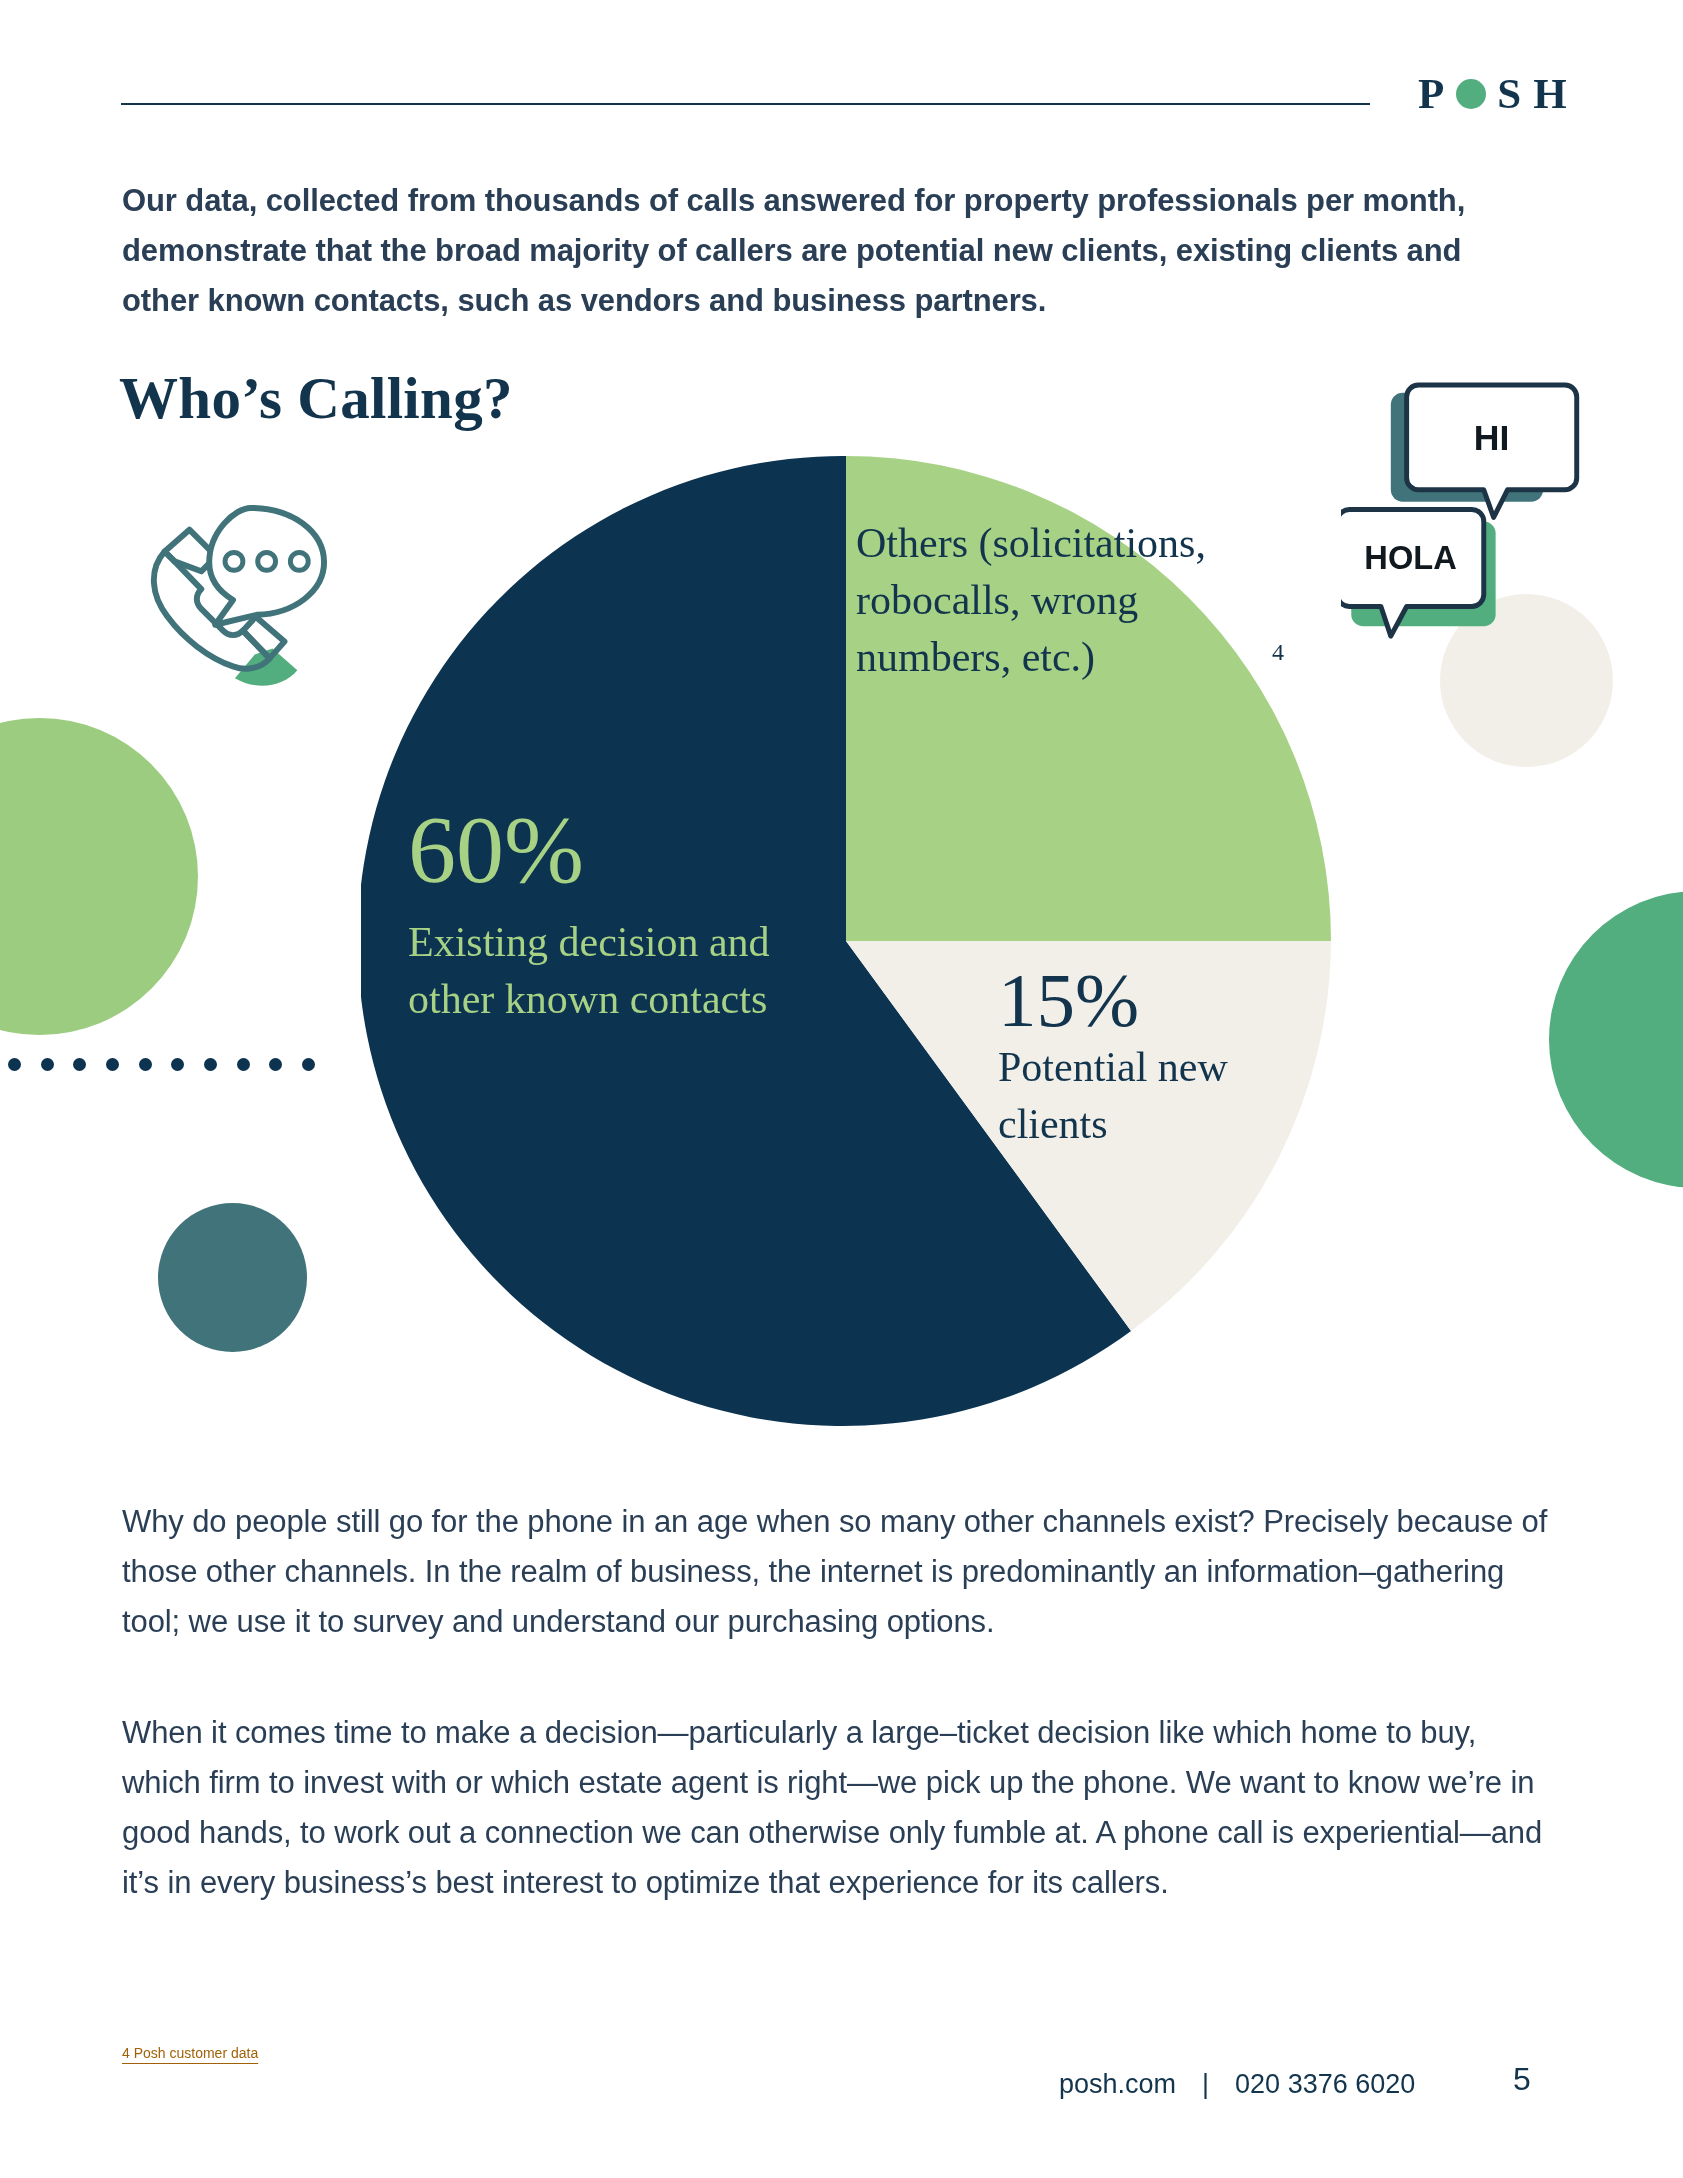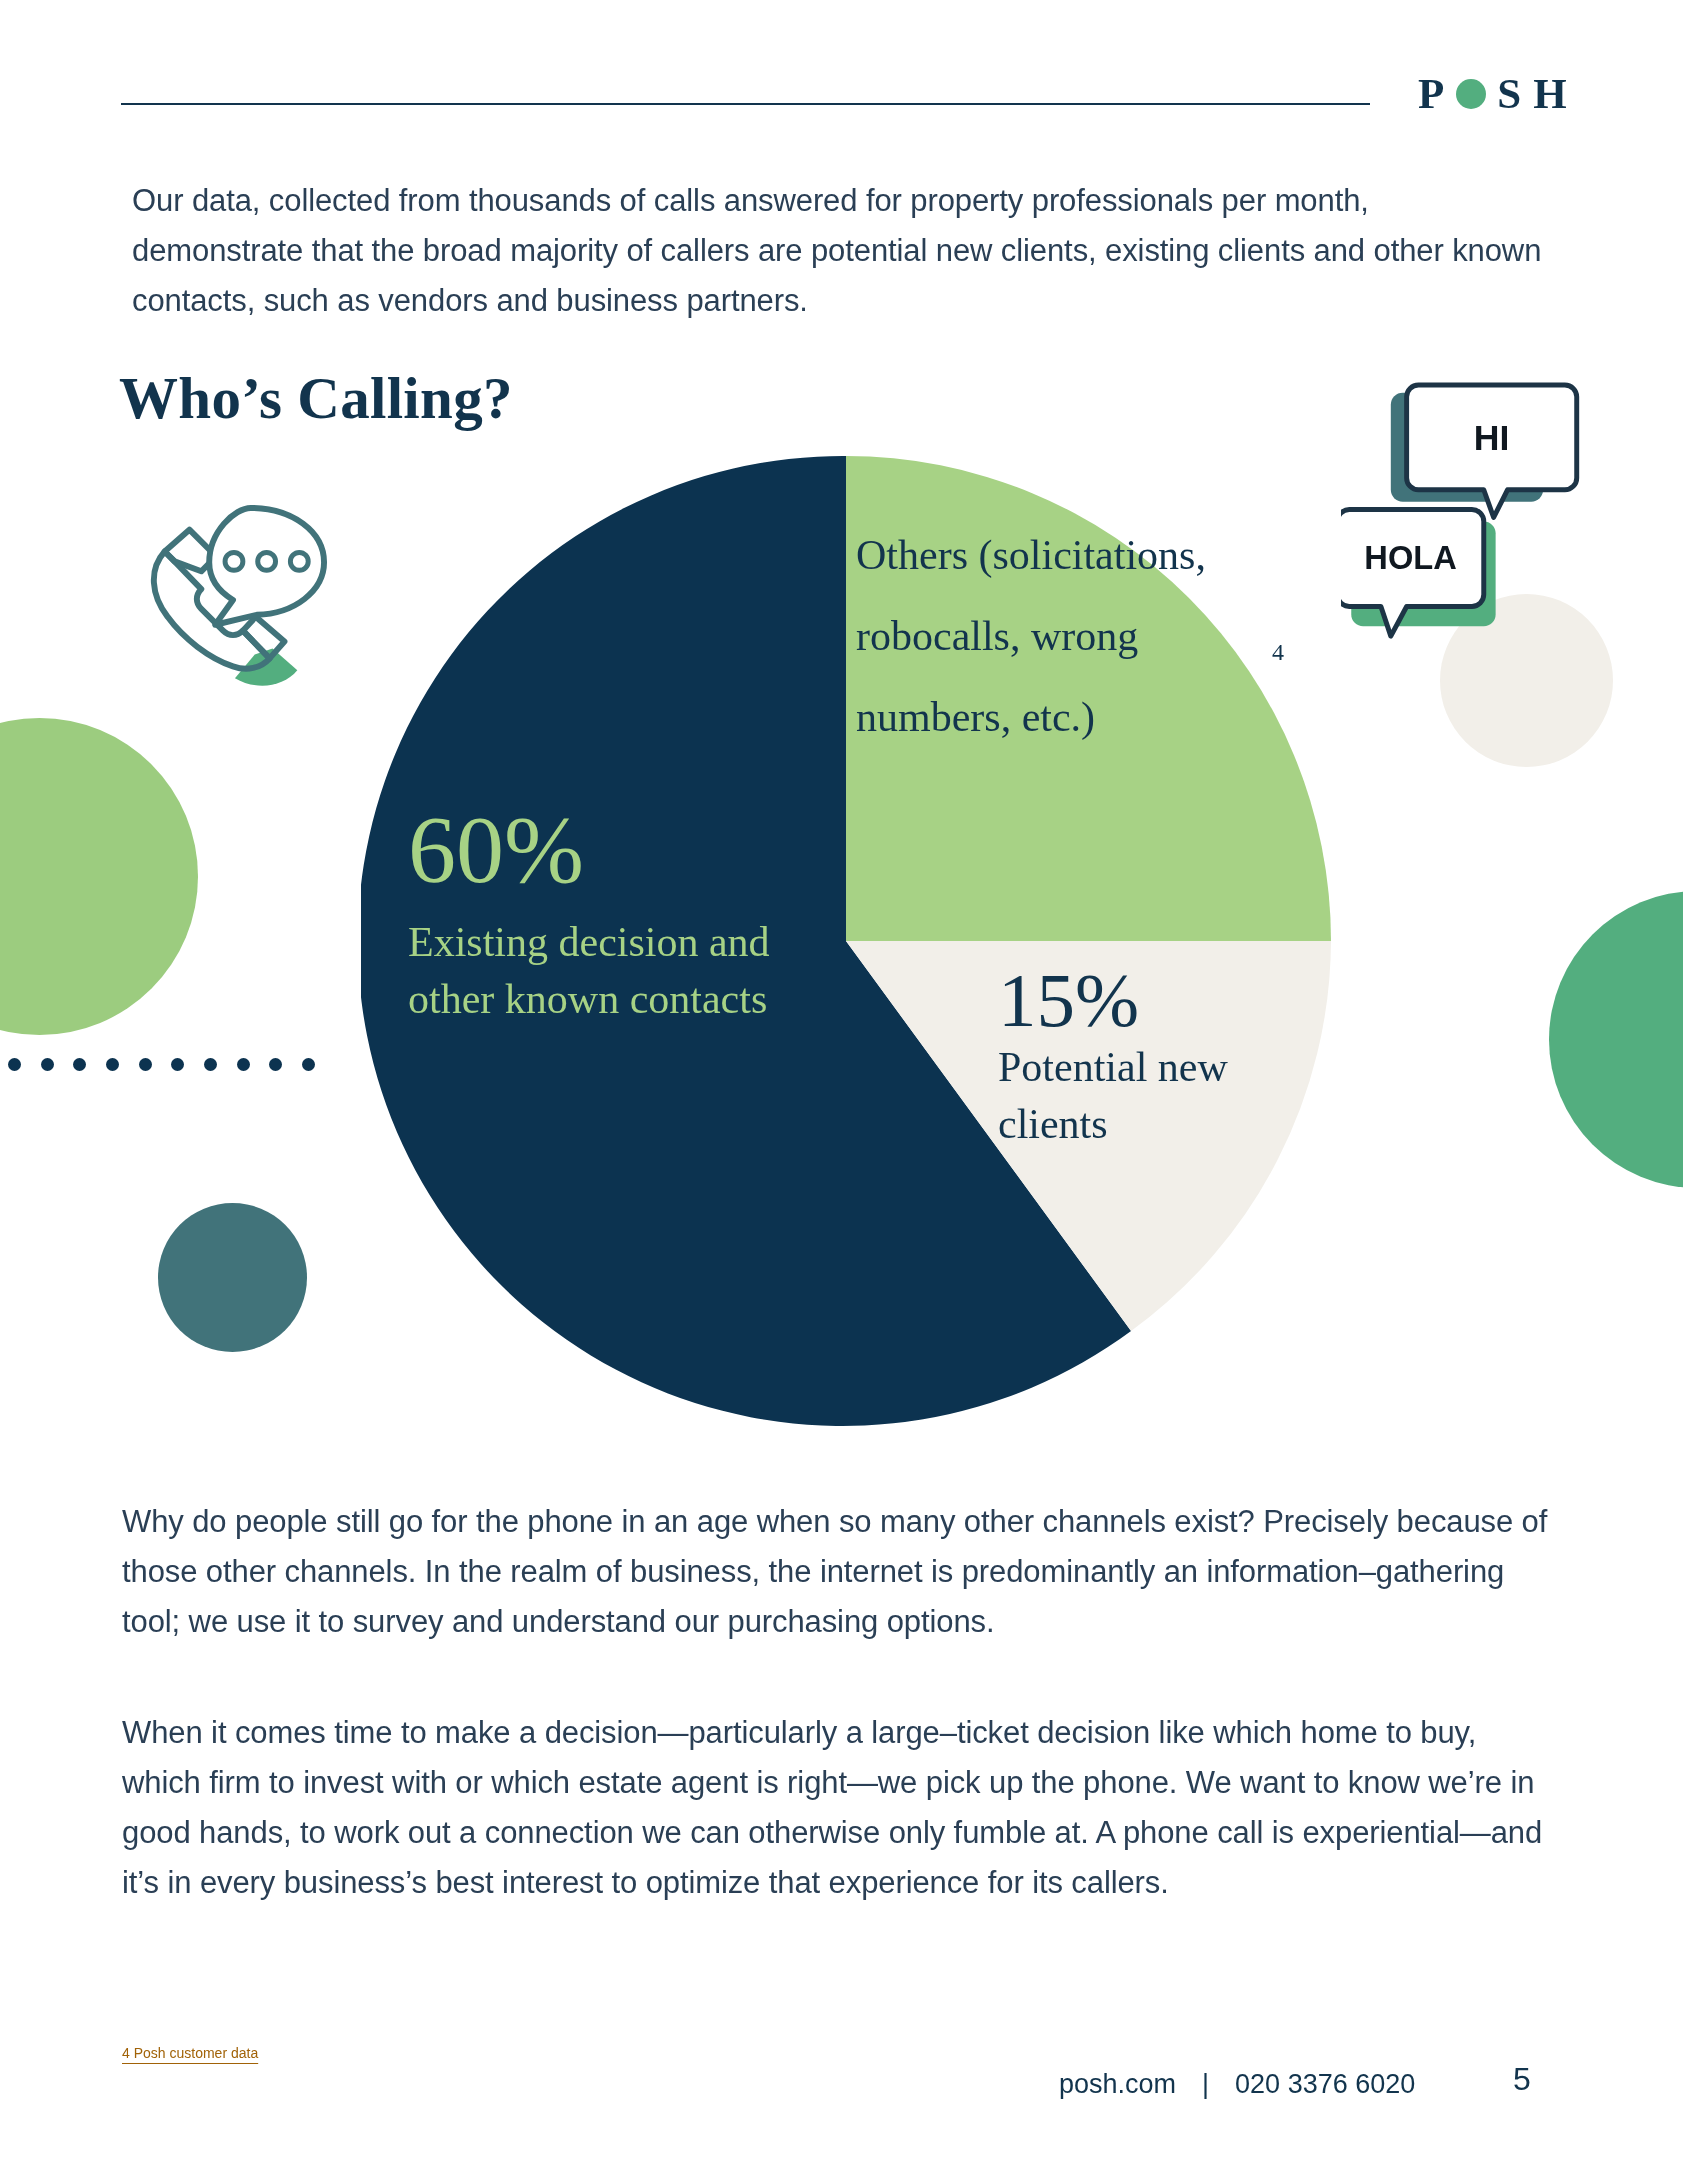--- a/index.html
+++ b/index.html
@@ -39,21 +39,21 @@
 
   
   .body-text {
     position: absolute;
     color: #2a3f55;
     font-family: "Liberation Sans", sans-serif;
     font-size: 31px;
     line-height: 50px;
     letter-spacing: -0.1px;
   }
-  #intro-paragraph { left: 132px; top: 176px; width: 1416px; }
+  #intro-paragraph { left: 122px; top: 176px; width: 1416px; font-weight: bold; }
 
   #section-heading {
     position: absolute; left: 119px; top: 364px;
     font-family: "Liberation Serif", serif;
     font-size: 59px; color: #12344d; letter-spacing: 0.3px;
   }
 
   #para-why   { left: 122px; top: 1497px; width: 1436px; }
   #para-when  { left: 122px; top: 1708px; width: 1436px; }
 
@@ -67,21 +67,21 @@
     display: block;
     line-height: 1.0;
   }
   .desc {
     font-family: "Liberation Serif", serif;
     display: block;
   }
 
   #label-others   { left: 856px;  top: 515px; width: 376px; }
   #label-others .pct  { font-size: 96px; color: #12344d; margin-bottom: 16px; }
-  #label-others .desc { font-size: 42px; color: #12344d; line-height: 81px; }
+  #label-others .desc { font-size: 42px; color: #12344d; line-height: 57px; }
 
   #label-existing { left: 408px; top: 802px; width: 416px; }
   #label-existing .pct  { font-size: 96px; color: #a7d285; margin-bottom: 16px; }
   #label-existing .desc { font-size: 42px; color: #a7d285; line-height: 57px; }
 
   #label-potential{ left: 998px; top: 962px; width: 327px; }
   #label-potential .pct  { font-size: 77px; color: #12344d; }
   #label-potential .desc { font-size: 42px; color: #12344d; line-height: 57px; }
 
   #footnote-marker {

